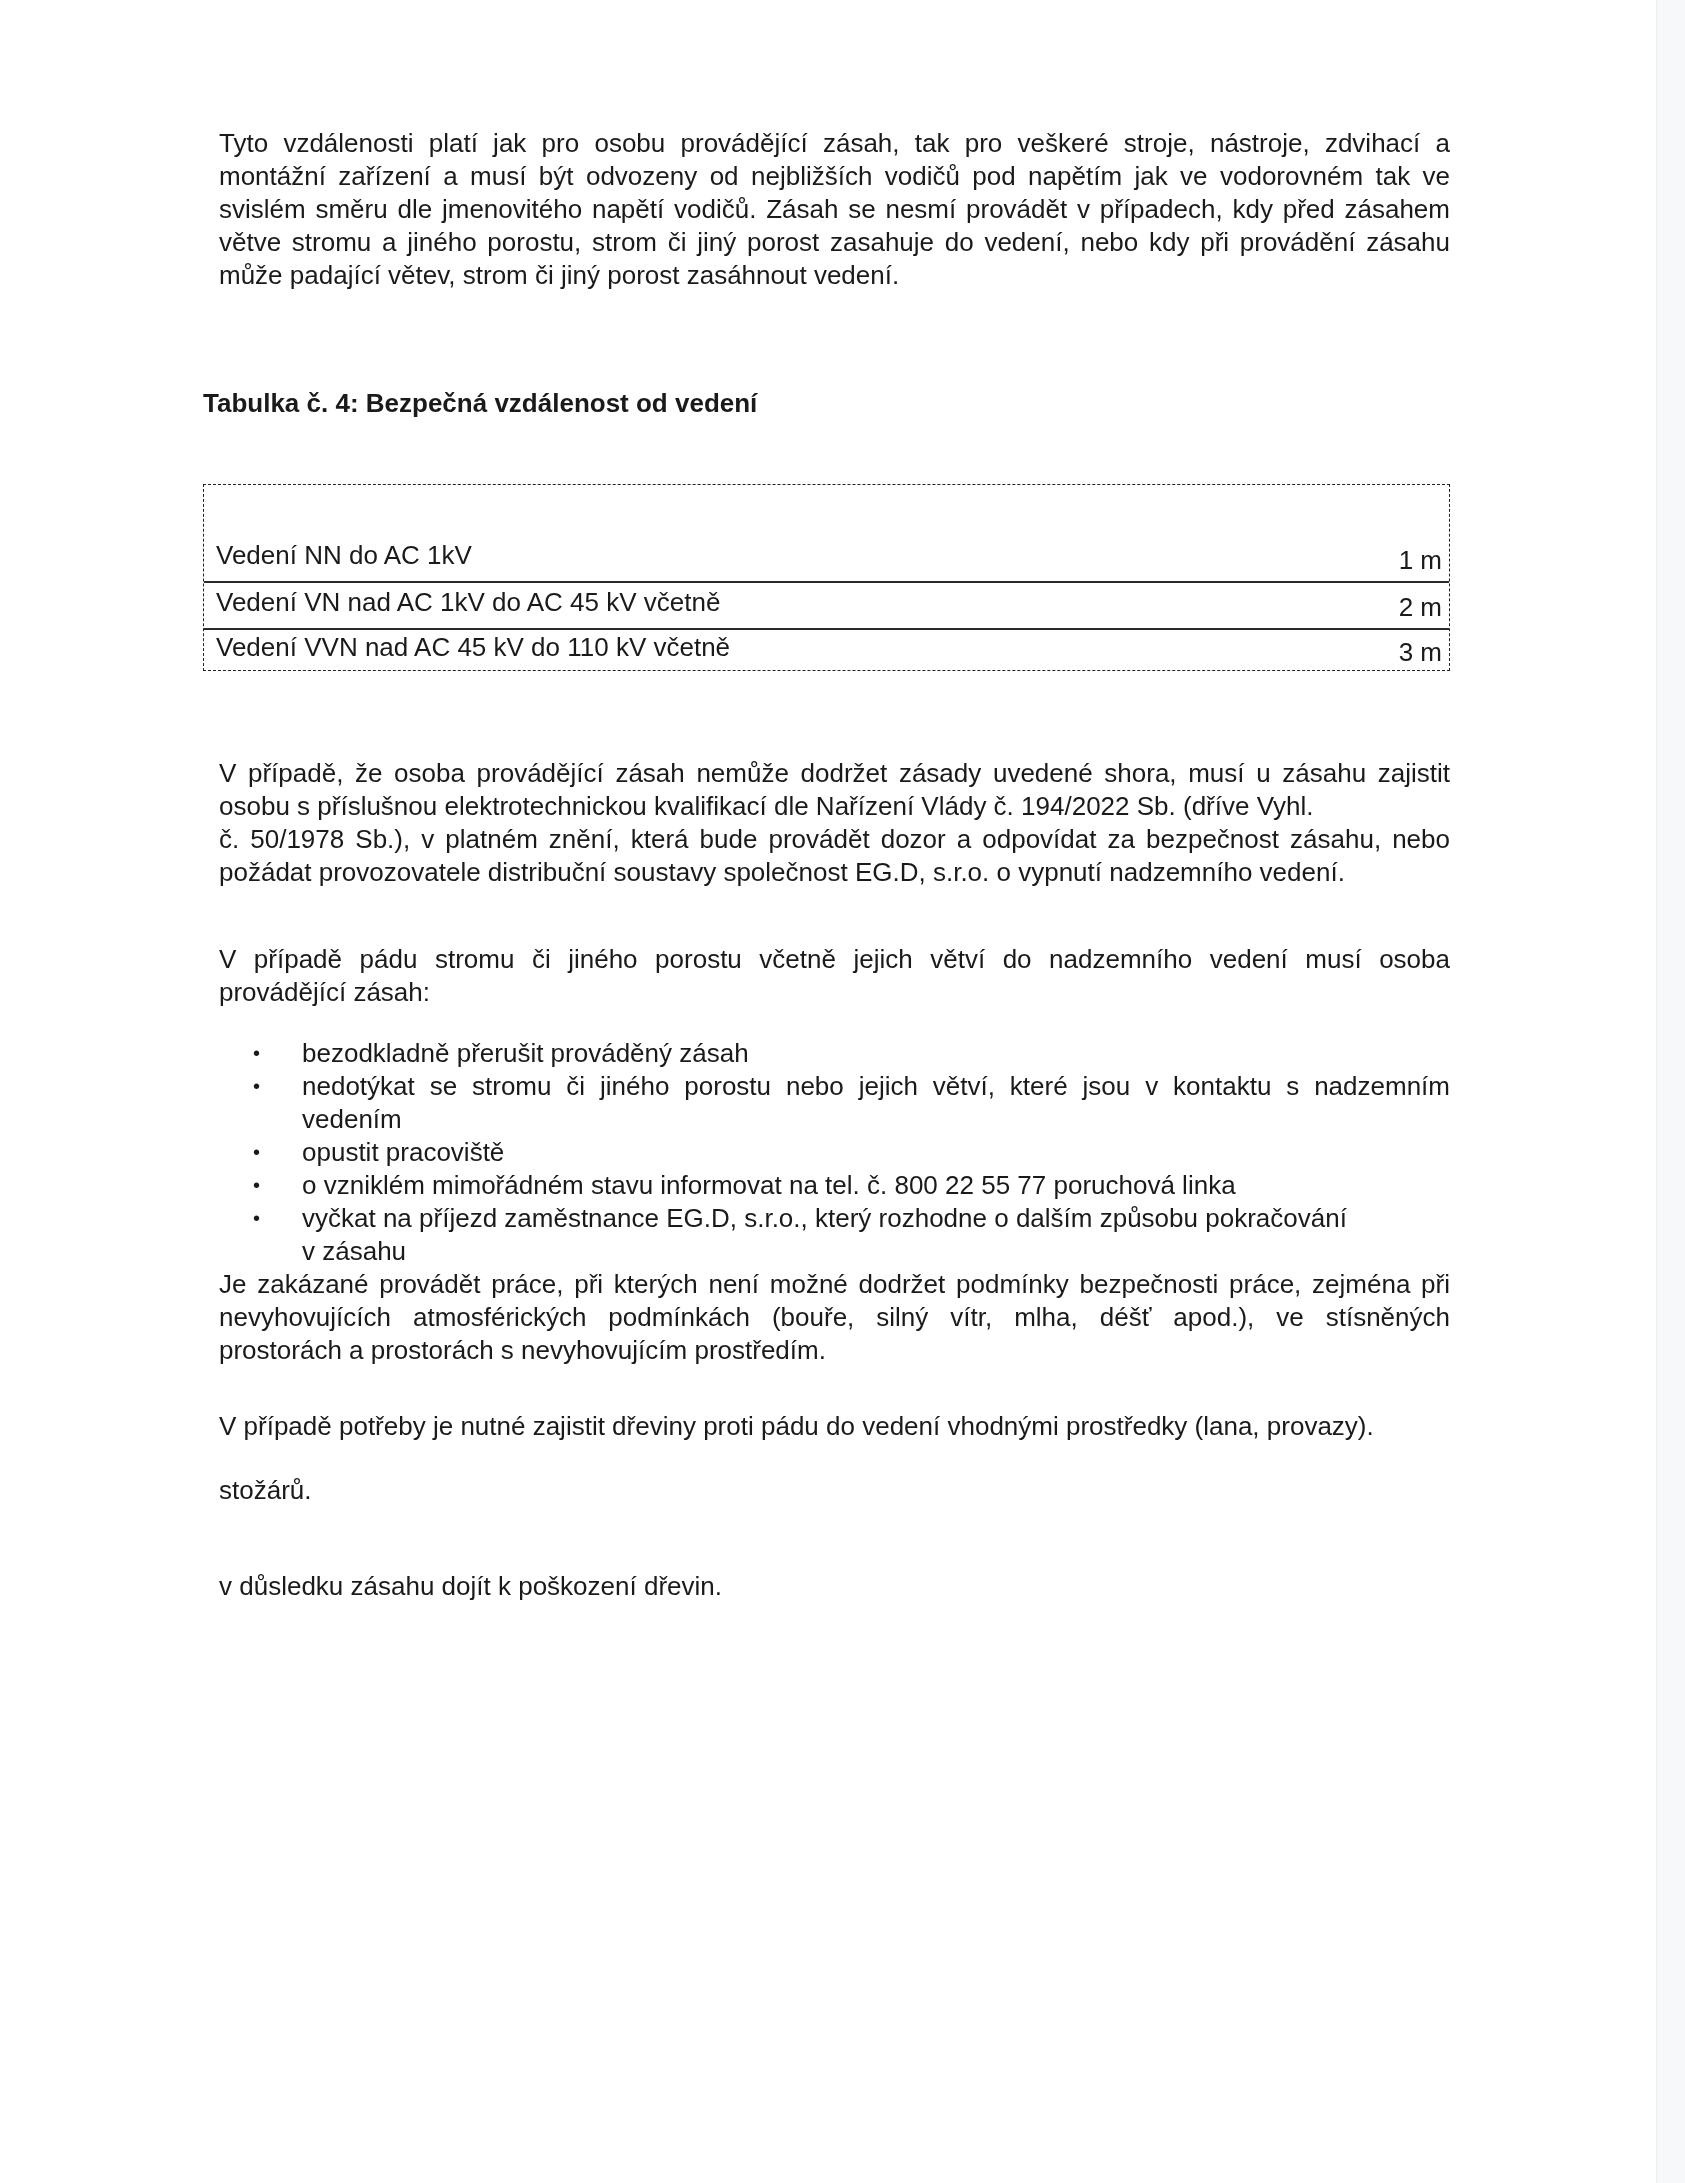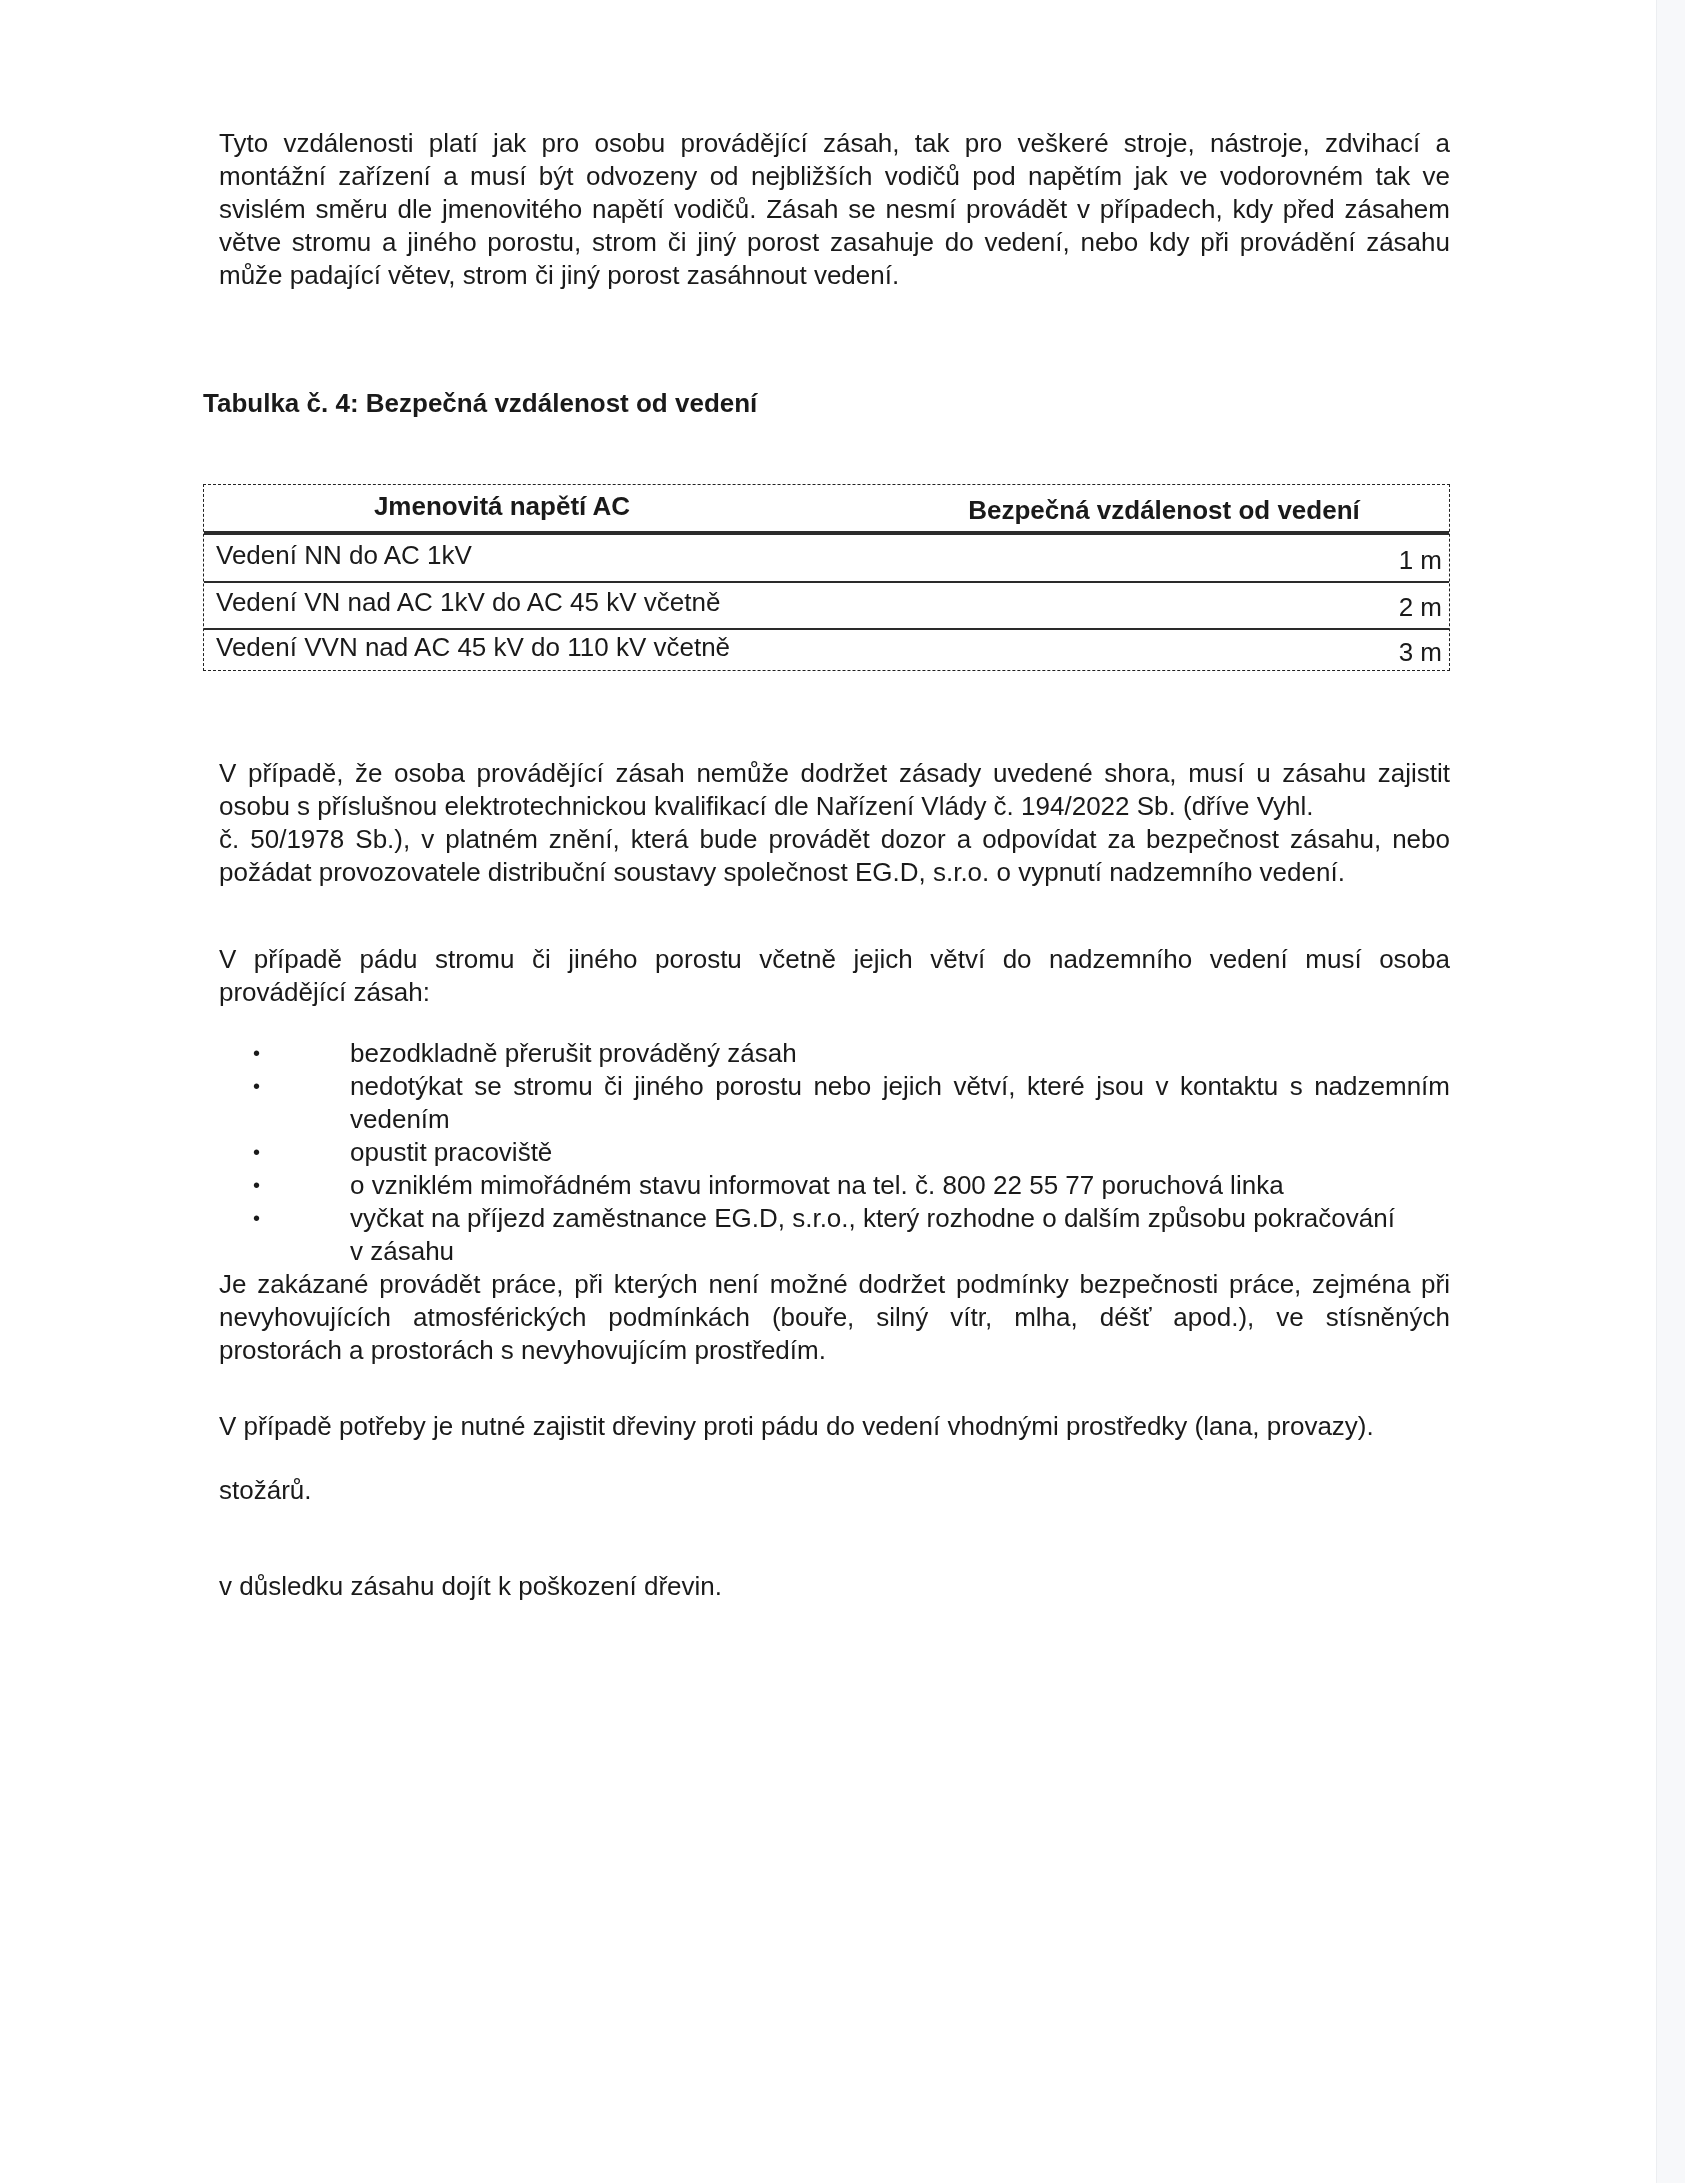--- a/index.html
+++ b/index.html
@@ -38,45 +38,41 @@
     position: absolute; left: 0; right: 0; height: 45px; border-bottom: 2px solid #2a2a2a;
   }
   .tbl .row.last { border-bottom: none; }
   .tbl .row .c1 { position: absolute; left: 12px; top: 2.6px; font-size: 26px; line-height: 33px; }
   .tbl .row .c2 { position: absolute; left: 682px; width: 556px; text-align: right; top: 8px; font-size: 26px; line-height: 33px; }
   .bullets { position: absolute; left: 0; top: 1037px; width: 1247px; margin: 0; padding: 0; list-style: none; }
   .bullets li { position: relative; padding-left: 99px; font-size: 26px; line-height: 33px; }
   .bullets li .dot {
     position: absolute; left: 50px; top: 0; font-size: 20px; line-height: 33px;
   }
-  .bullets li .ln { display: block; white-space: nowrap; margin-left: 48px; }
+  .bullets li .ln { display: block; white-space: nowrap; }
   .bullets li .ln.j { text-align: justify; text-align-last: justify; }
 </style>
 </head>
 <body>
 
 <div class="edge-strip"></div>
 
 <div class="page">
 
   <p class="p" style="top:127px;">
     <span class="ln">Tyto vzdálenosti platí jak pro osobu provádějící zásah, tak pro veškeré stroje, nástroje, zdvihací a</span>
     <span class="ln">montážní zařízení a musí být odvozeny od nejbližších vodičů pod napětím jak ve vodorovném tak ve</span>
     <span class="ln">svislém směru dle jmenovitého napětí vodičů. Zásah se nesmí provádět v případech, kdy před zásahem</span>
     <span class="ln">větve stromu a jiného porostu, strom či jiný porost zasahuje do vedení, nebo kdy při provádění zásahu</span>
     <span class="ln last">může padající větev, strom či jiný porost zasáhnout vedení.</span>
   </p>
 
   <p class="caption">Tabulka č. 4: Bezpečná vzdálenost od vedení</p>
 
   <div class="tbl">
-    <div class="hdr">
-      <div class="c1">Jmenovitá napětí AC</div>
-      <div class="c2">Bezpečná vzdálenost od vedení</div>
-    </div>
     <div class="row" style="top:51px;">
       <div class="c1">Vedení NN do AC 1kV</div>
       <div class="c2">1 m</div>
     </div>
     <div class="row" style="top:98px;">
       <div class="c1">Vedení VN nad AC 1kV do AC 45 kV včetně</div>
       <div class="c2">2 m</div>
     </div>
     <div class="row last" style="top:143px;">
       <div class="c1">Vedení VVN nad AC 45 kV do 110 kV včetně</div>

